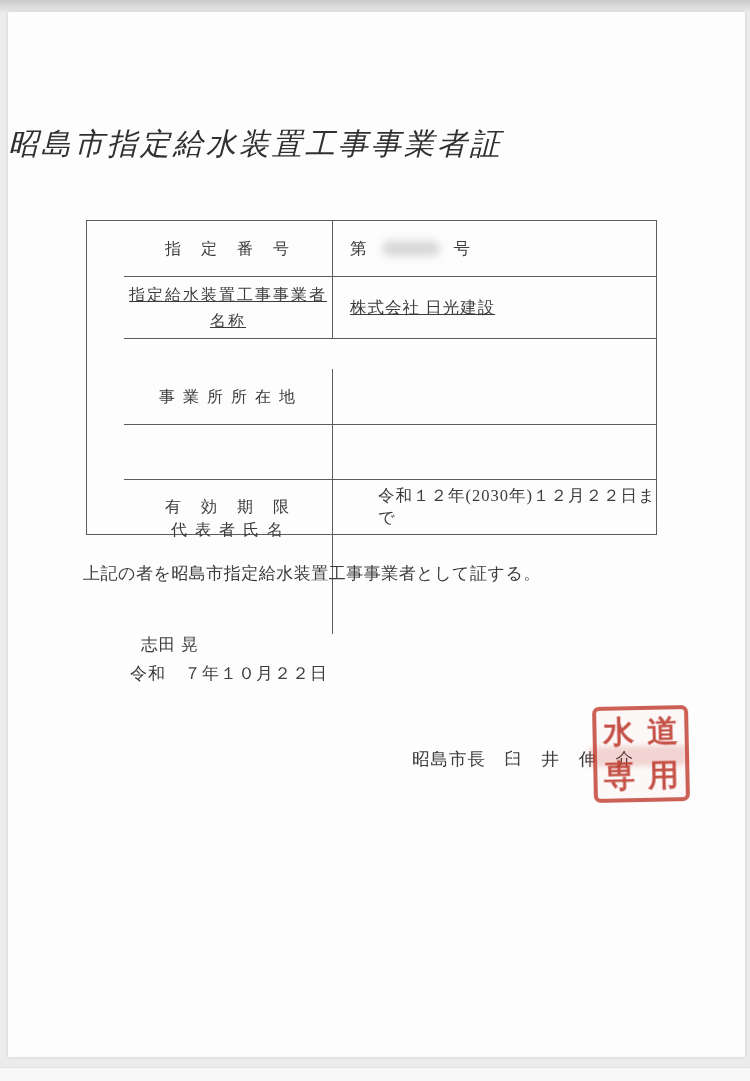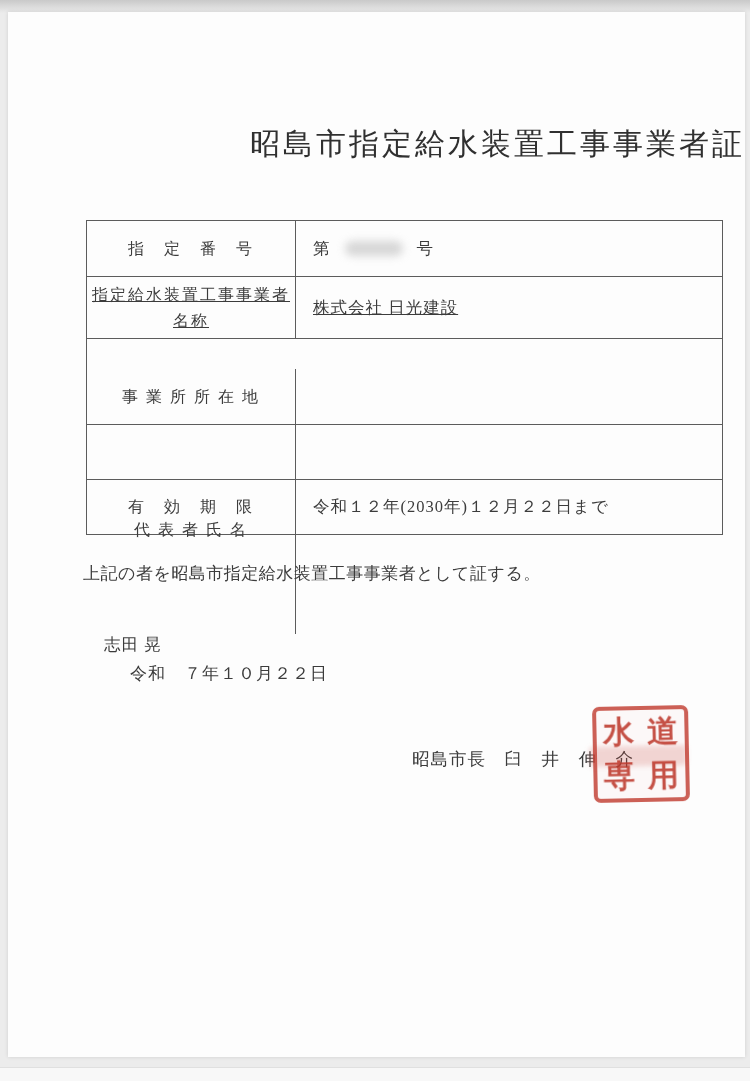--- a/index.html
+++ b/index.html
@@ -3,26 +3,26 @@
 <meta charset="utf-8">
 <style>
   html,body{margin:0;padding:0;}
   body{font-family:"Liberation Serif","DejaVu Serif",serif;}
   .canvas{position:relative;width:750px;height:1081px;background:#ececec;overflow:hidden;}
   .top-shade{position:absolute;left:0;top:0;width:750px;height:13px;
     background:linear-gradient(#c9c9c9,#ececec);}
   .bottom-strip{position:absolute;left:0;bottom:0;width:750px;height:13px;background:#f8f8f8;border-top:1px solid #e0e0e0;}
   .page{position:absolute;left:8px;top:12px;width:737px;height:1045px;background:#fdfdfd;
     box-shadow:0 0 4px rgba(0,0,0,0.12);color:#3c3c3c;}
-  .doc-title{position:absolute;left:0;top:112px;width:100%;text-align:right;
-    font-size:30px;letter-spacing:3px;color:#303030;white-space:nowrap;}
+  .doc-title{position:absolute;left:0;top:112px;width:100%;text-align:left;
+    font-size:30px;letter-spacing:3px;color:#303030;white-space:nowrap;font-style:italic;}
   
-  .cert-table{position:absolute;left:78px;top:208px;width:637px;border:1px solid #5c5c5c;box-sizing:border-box;}
+  .cert-table{position:absolute;left:78px;top:208px;width:571px;border:1px solid #5c5c5c;box-sizing:border-box;padding-left:37px;}
   .trow{display:flex;border-bottom:1px solid #5c5c5c;box-sizing:border-box;}
-  .trow:last-child{border-bottom:none;}
+  .trow:last-child{border-bottom:none;gap:28px;}
   .r1{height:56px;} .r2{height:62px;text-decoration:underline;} .r3{height:56px;margin-top:30px;} .r4{height:55px;flex-direction:column;} .r5{height:54px;}
   .tlabel{width:209px;flex:0 0 209px;border-right:1px solid #5c5c5c;box-sizing:border-box;
     display:flex;flex-direction:column;align-items:center;justify-content:center;
     font-size:16px;letter-spacing:2px;text-align:center;line-height:1.6;}
   .tvalue{flex:1;display:flex;align-items:center;padding-left:17px;font-size:16.5px;letter-spacing:1px;}
   .redaction{display:inline-block;width:58px;height:15px;margin:0 14px;border-radius:8px;
     background:#bdbdbd;filter:blur(4px);opacity:0.6;vertical-align:middle;}
   
   .body-text{position:absolute;left:75px;top:544px;width:578px;font-size:17px;line-height:35px;letter-spacing:0.5px;}
   .body-line1{padding-left:30px;white-space:nowrap;}

